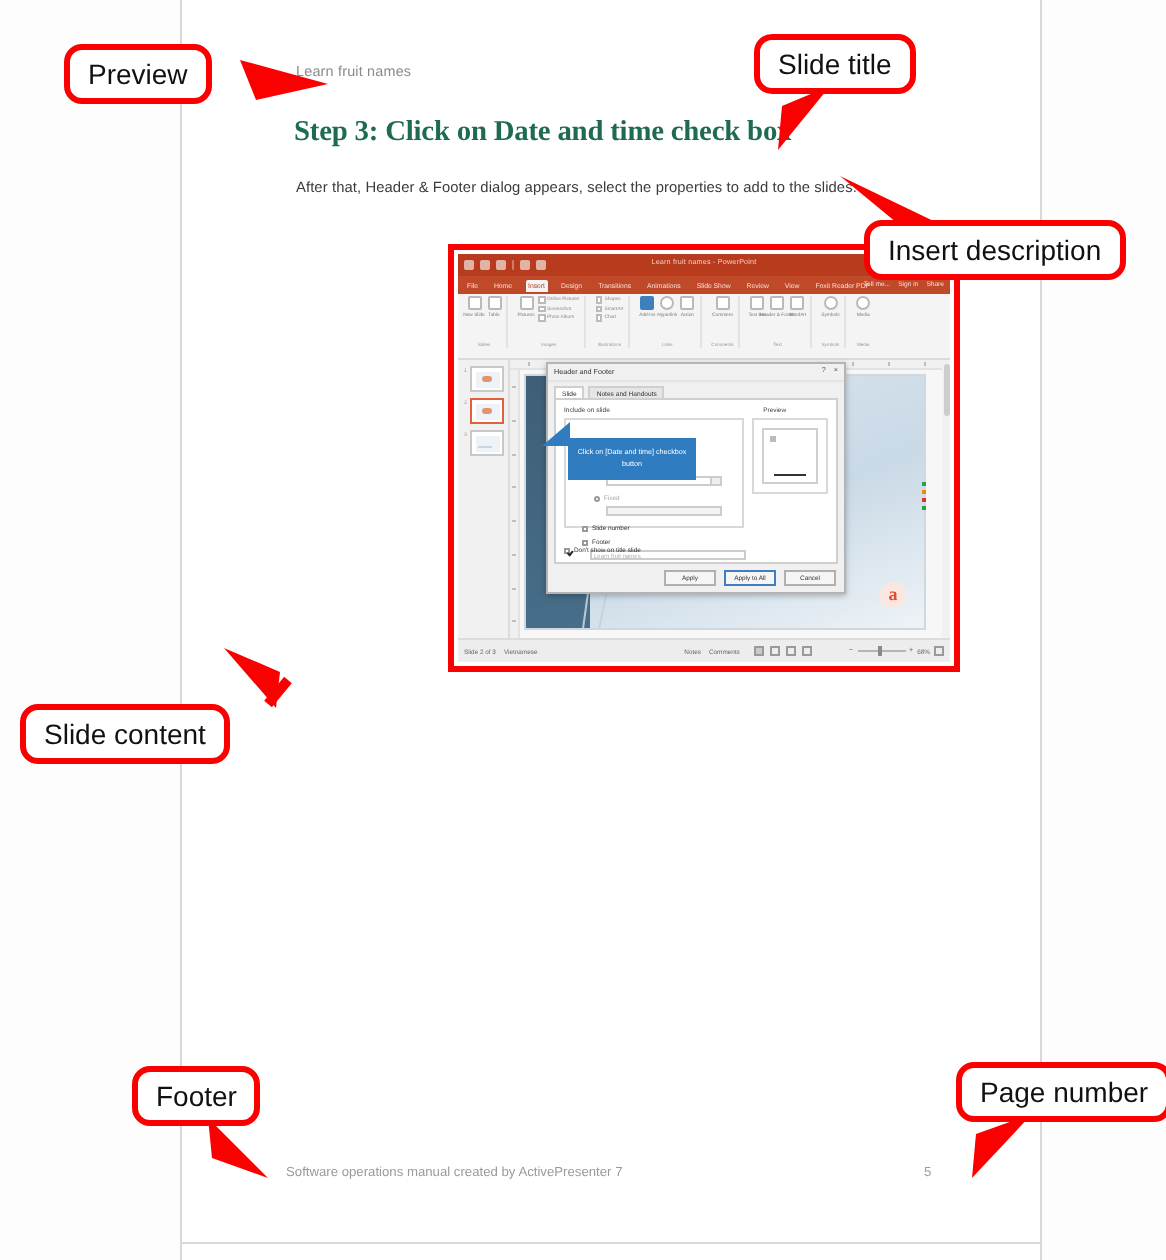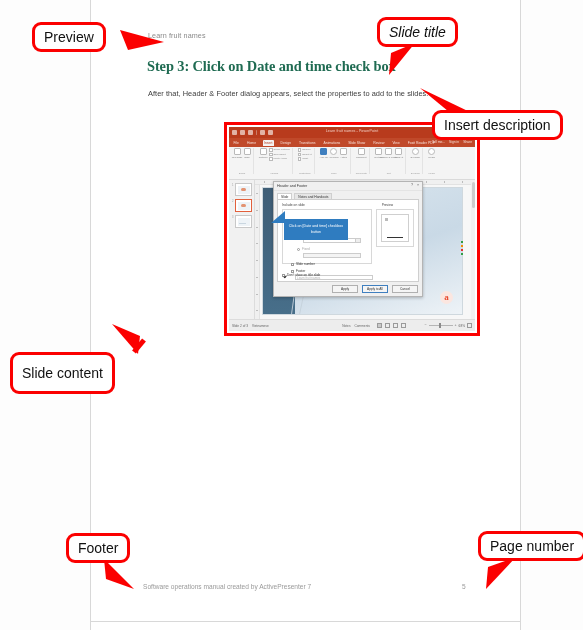--- a/index.html
+++ b/index.html
@@ -225,25 +225,25 @@
     border: 3.5px solid #fb0000; background: #ffffff;
     border-radius: 9px; display: flex; align-items: center; justify-content: center;
     font-size: 14px; color: #111; white-space: nowrap; padding: 0 9px;
     position: relative; z-index: 2;
   }
   .callout svg { position: absolute; overflow: visible; z-index: 1; }
 
   .c-header { left: 32px; top: 22px; }
   .c-header .bubble { height: 30px; }
   .c-title  { left: 377px; top: 17px; }
-  .c-title .bubble { height: 30px; font-style: italic; }
+  .c-title .bubble { height: 30px; }
   .c-desc   { left: 432px; top: 110px; }
   .c-desc .bubble { height: 30px; }
   .c-content{ left: 10px; top: 352px; }
-  .c-content .bubble { height: 42px; }
+  .c-content .bubble { height: 30px; }
   .c-footer { left: 66px; top: 533px; }
   .c-footer .bubble { height: 30px; }
   .c-page   { left: 447px; top: 531px; margin-left: 31px; }
   .c-page .bubble { height: 30px; }
 </style>
 </head>
 <body>
 
 <div id="root">
 

